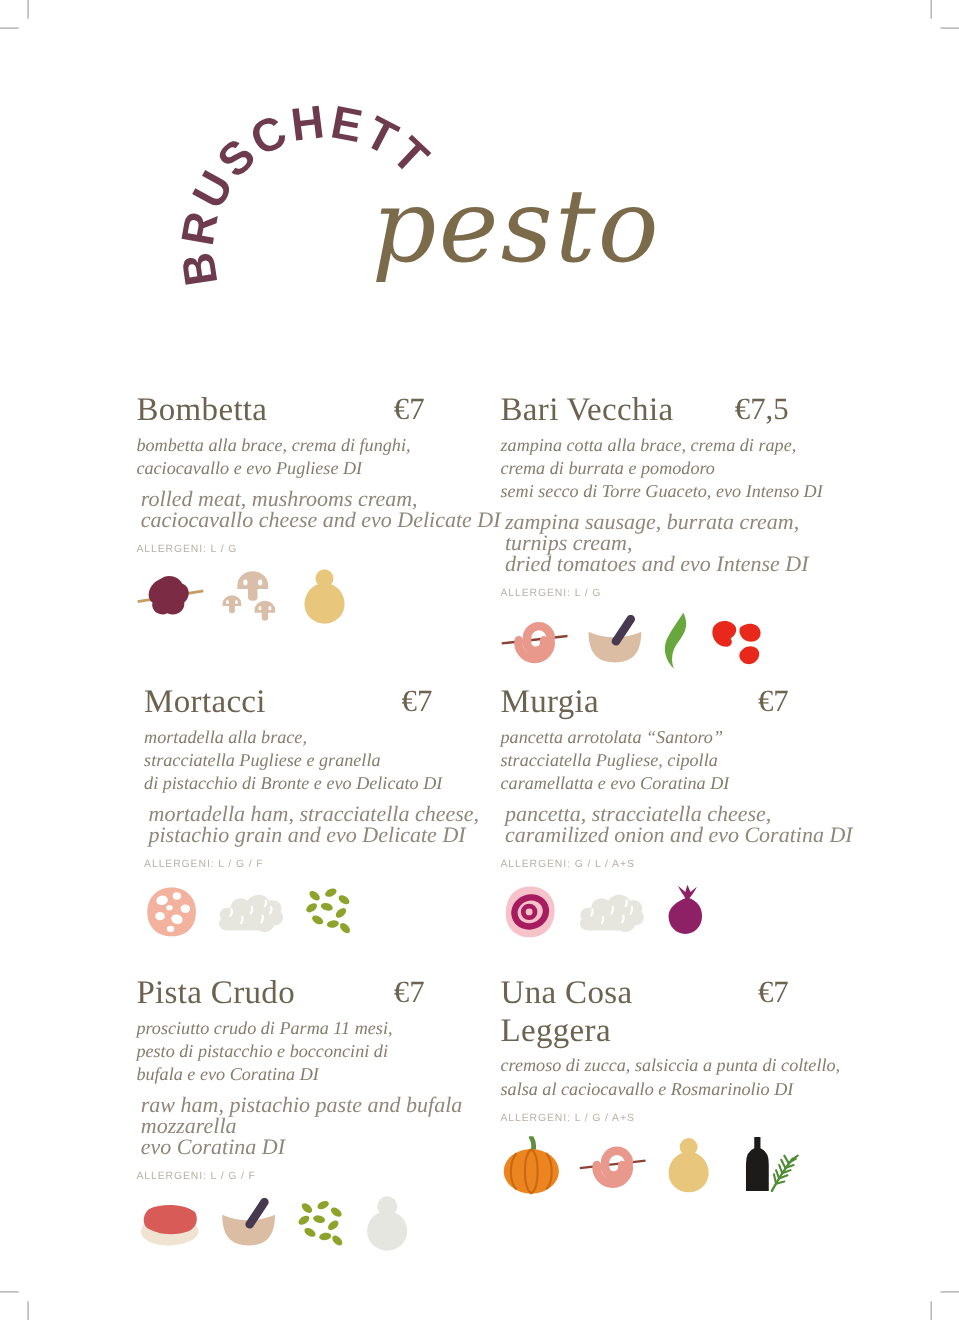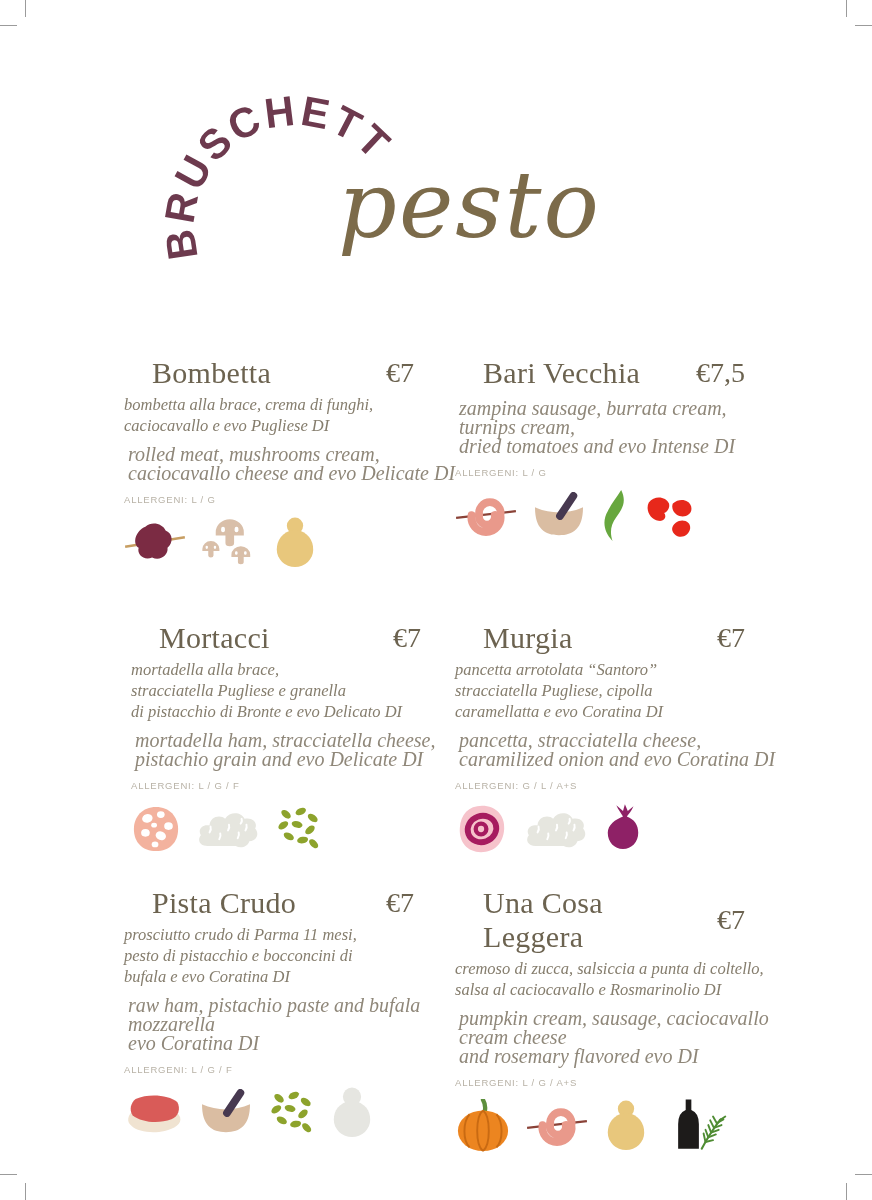--- a/index.html
+++ b/index.html
@@ -19,21 +19,21 @@
     font-size:42px; letter-spacing:3px; fill:var(--c-arc,#6d3a4e);
   }
   .terra {
     position:absolute; left:338px; top:160px;
     font:italic 92px/1 "DejaVu Serif", serif;
     color:var(--c-terra,#7c6b4a); letter-spacing:2px;
   }
 
   
   .item { position:absolute; width:332px; }
-  .title-row { display:flex; justify-content:space-between; align-items:center; width:262px;margin-left:28px; }
+  .title-row { display:flex; justify-content:space-between; align-items:flex-start; width:262px; }
   .name {
     margin:0; font-weight:400; font-size:30px; line-height:34px;
     color:var(--c-heading,#6c6350); letter-spacing:.3px;
   }
   .price {
     font-size:28px; line-height:34px; color:var(--c-heading,#6c6350);
     white-space:nowrap; padding-left:10px;
   }
   .desc-it {
     margin:4px 0 0 0; font-style:italic; font-size:16.5px; line-height:21px;
@@ -124,20 +124,23 @@
             </svg>
           </span>
         </div>
     </article>
 
     <article class="item" style="left: 455px; top: 356px;">
       <div class="title-row">
         <h2 class="name">Bari Vecchia</h2>
         <div class="price">€7,5</div>
       </div>
+      <p class="desc-it">zampina cotta alla brace, crema di rape,
+crema di burrata e pomodoro
+semi secco di Torre Guaceto, evo Intenso DI</p>
       <p class="desc-en">zampina sausage, burrata cream, turnips cream,
 dried tomatoes and evo Intense DI</p>
       <p class="allergens">ALLERGENI: L / G</p>
       <div class="icons">
           <span class="icon">
             <svg viewBox="0 0 64 56" width="62" height="54">
               <line x1="1" y1="30" x2="63" y2="23" stroke="#8a4237" stroke-width="2.2"></line>
               <path d="M41 27 A 8.2 8.2 0 1 1 25 27 A 11.2 11.2 0 1 1 47 27 A 15.2 15.2 0 1 1 17 27" fill="none" stroke="#e9998b" stroke-width="8" stroke-linecap="round"></path>
             </svg>
           </span>
@@ -297,22 +300,20 @@
         </div>
     </article>
 
     <article class="item" style="left: 455px; top: 886px;">
       <div class="title-row">
         <h2 class="name">Una Cosa Leggera</h2>
         <div class="price">€7</div>
       </div>
       <p class="desc-it">cremoso di zucca, salsiccia a punta di coltello,
 salsa al caciocavallo e Rosmarinolio DI</p>
-      <p class="desc-en">pumpkin cream, sausage, caciocavallo cream cheese
-and rosemary flavored evo DI</p>
       <p class="allergens">ALLERGENI: L / G / A+S</p>
       <div class="icons">
           <span class="icon">
             <svg viewBox="0 0 58 56" width="56" height="54">
               <path d="M29 1 q3 5 2 11" stroke="#5d8f3d" stroke-width="4.5" fill="none" stroke-linecap="round"></path>
               <ellipse cx="29" cy="33" rx="26" ry="21" fill="#ec8520"></ellipse>
               <path d="M29 12 C37 18 37 48 29 54 M29 12 C21 18 21 48 29 54 M15 16 C8 24 8 43 15 50 M43 16 C50 24 50 43 43 50" stroke="#c96a12" stroke-width="2" fill="none"></path>
             </svg>
           </span>
           <span class="icon">

